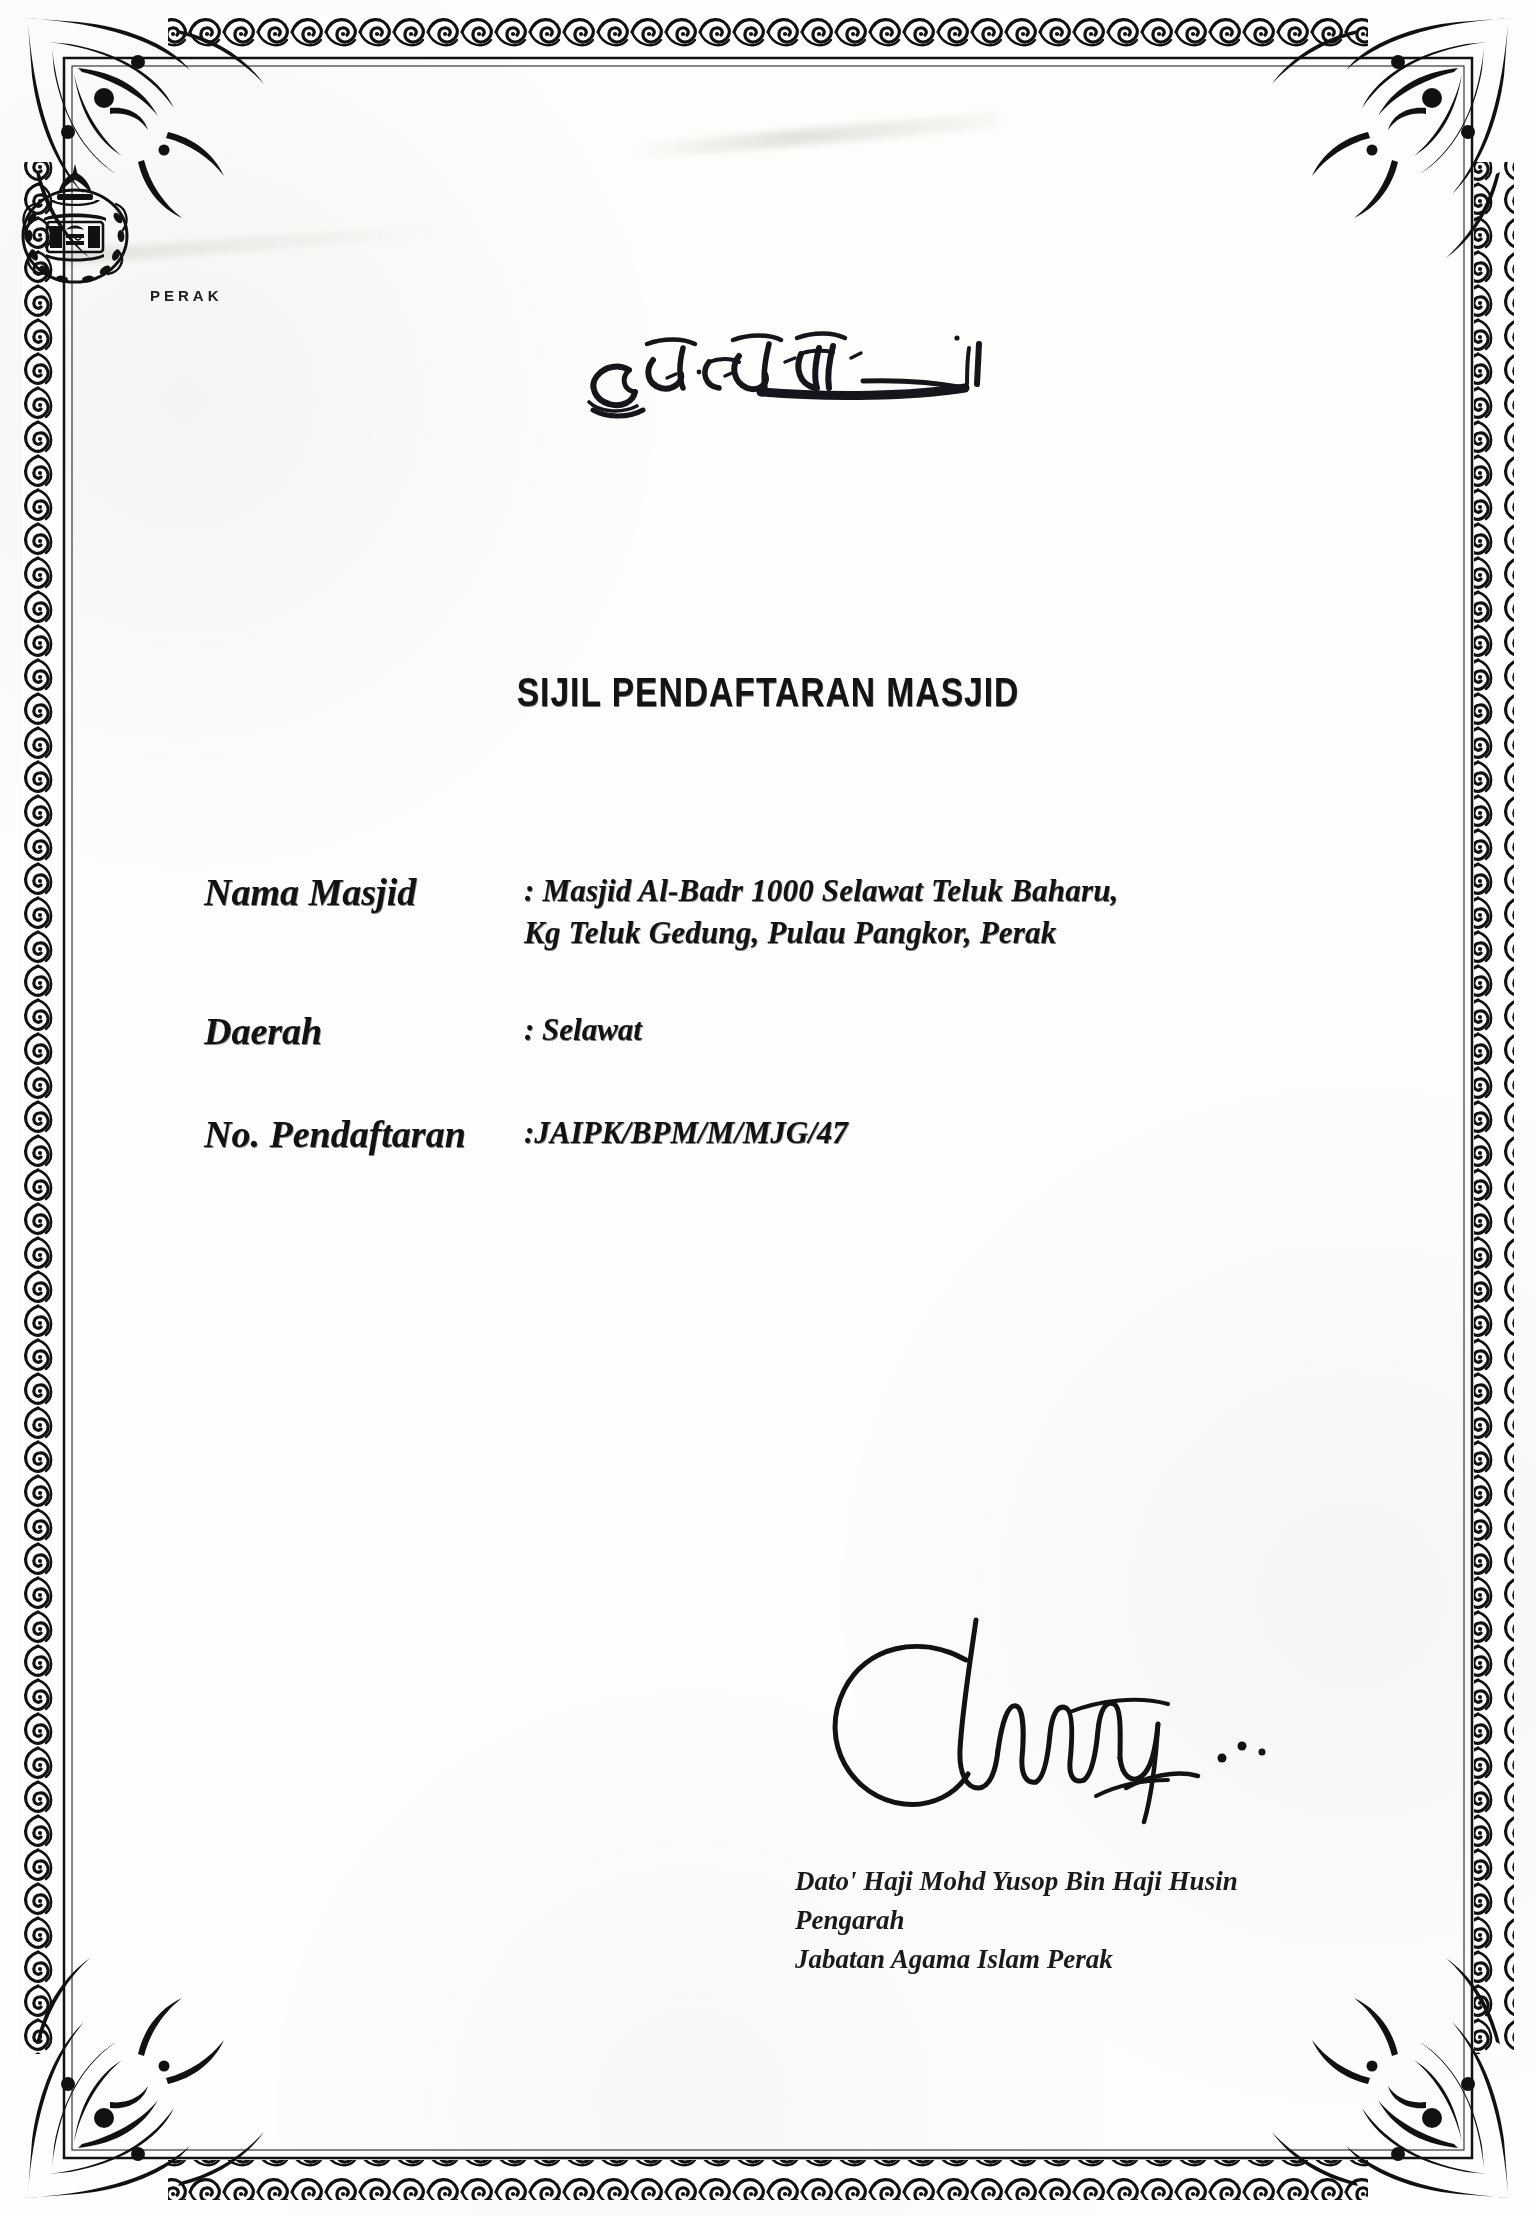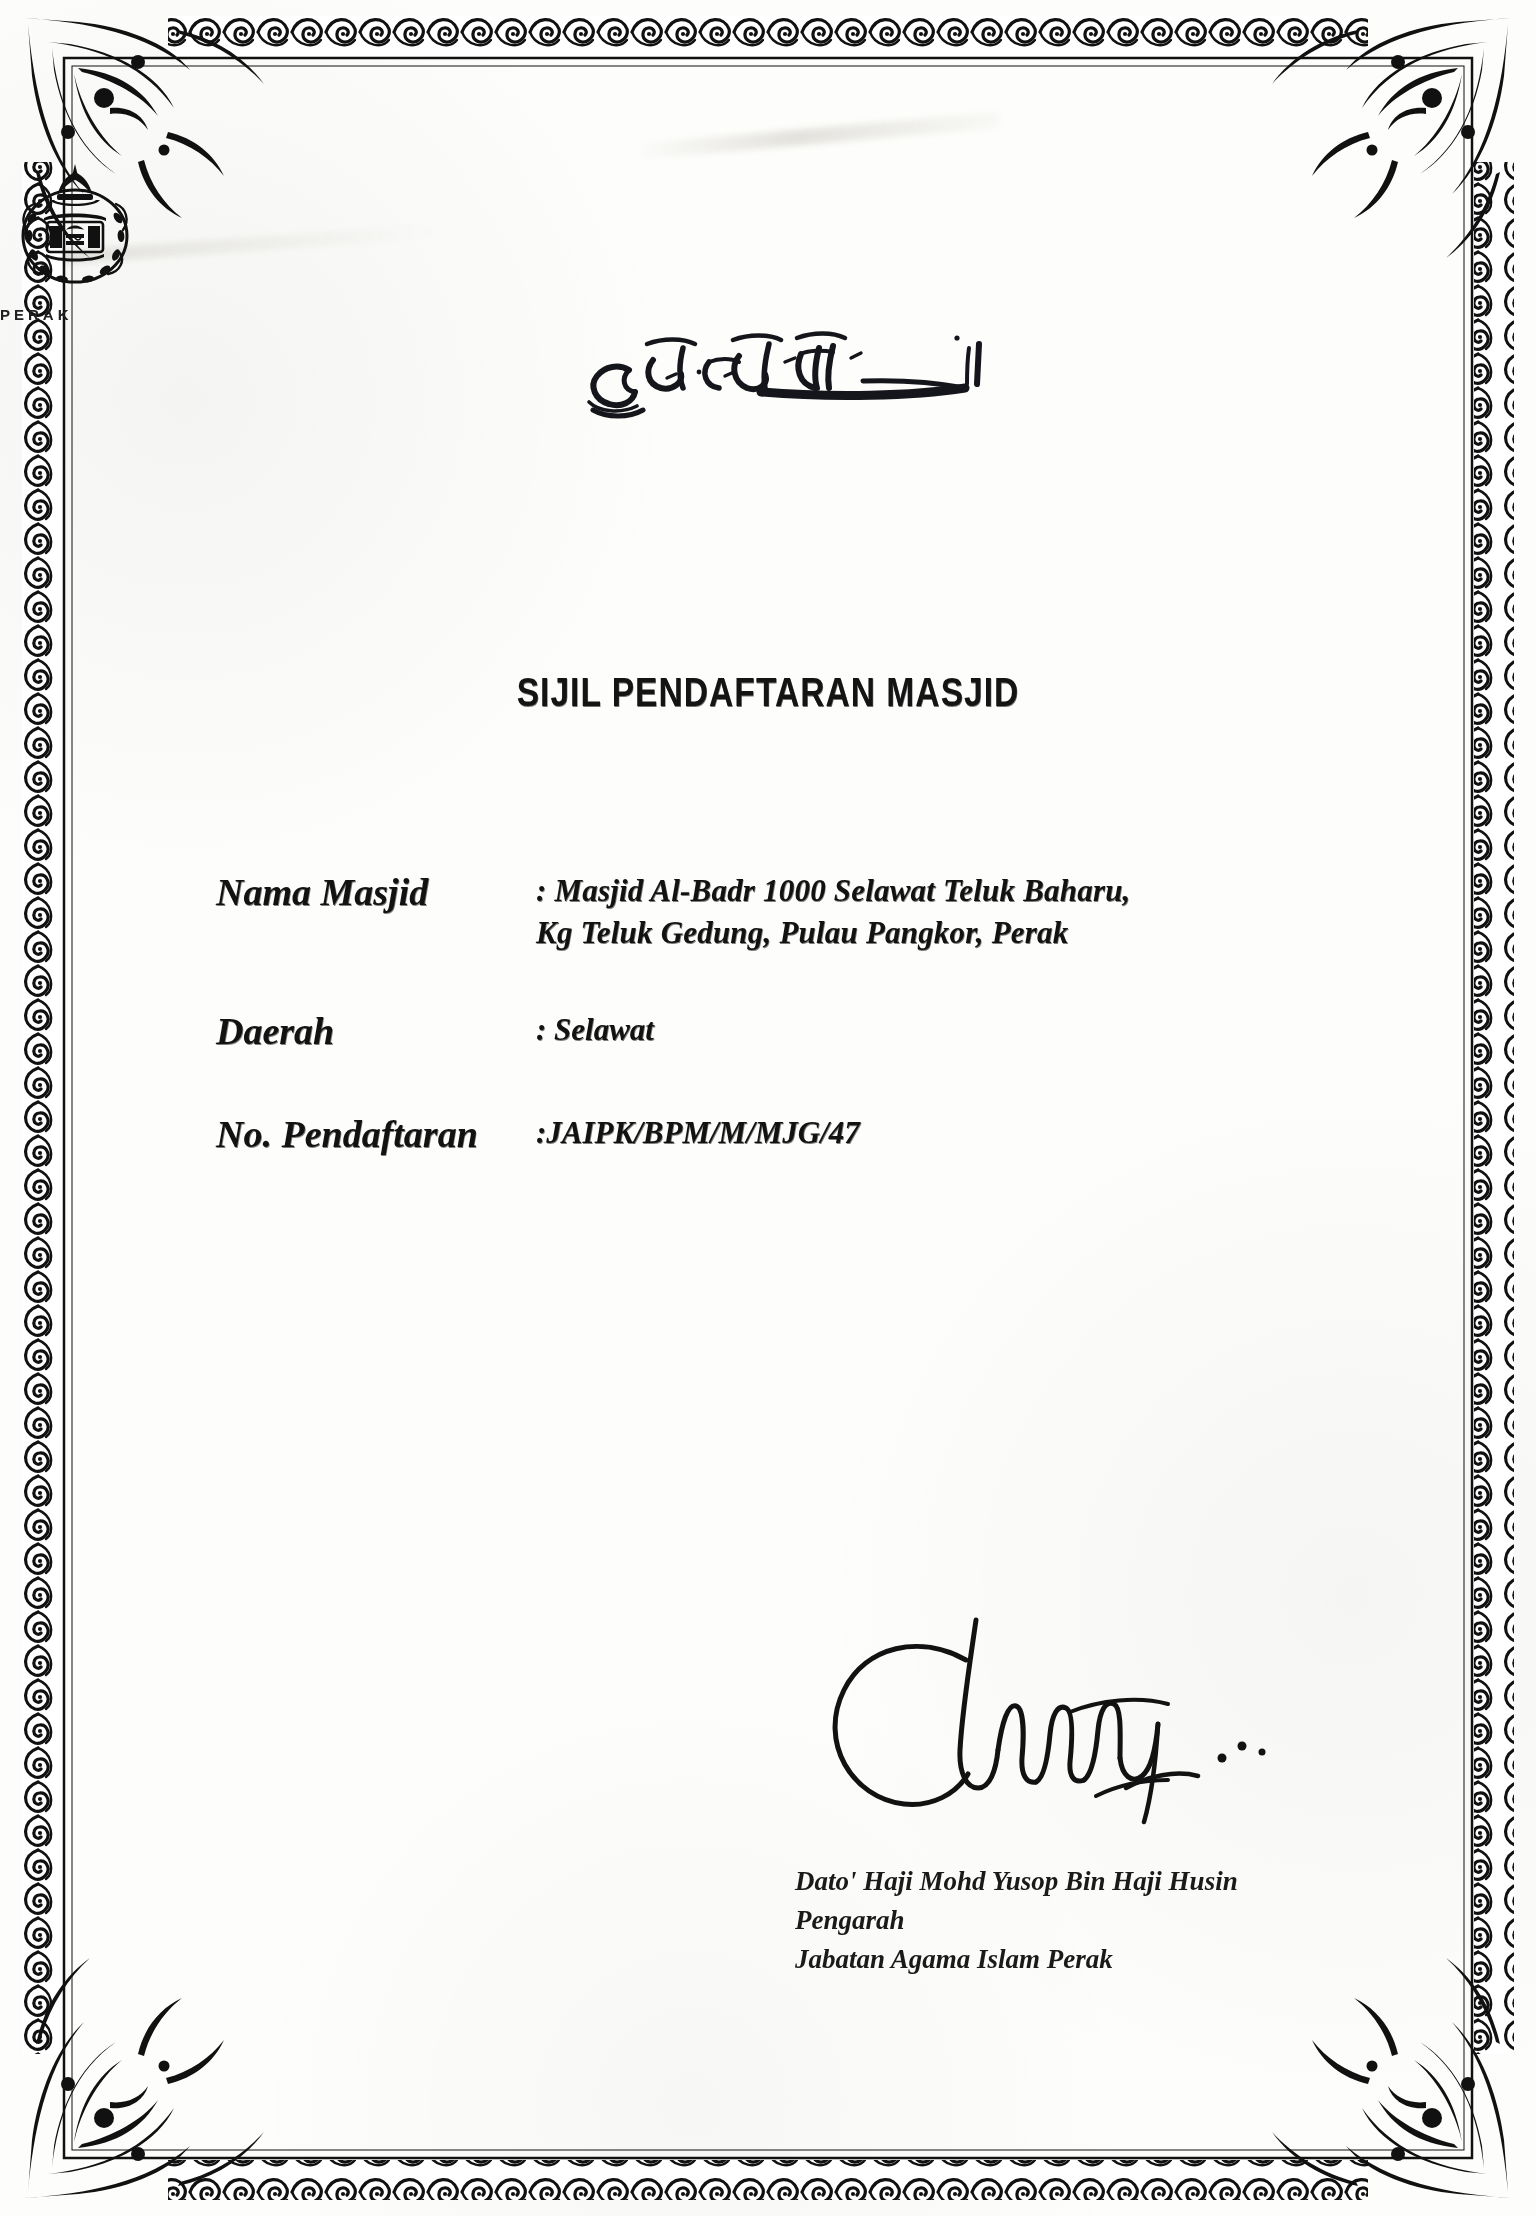--- a/index.html
+++ b/index.html
@@ -52,22 +52,21 @@
     height: 2192px;
   }
   .border-frame svg { display: block; width: 100%; height: 100%; }
 
   
   .crest-wrap {
     position: absolute;
     left: 0; right: 0;
     top: 160px;
     display: flex;
-    flex-direction: column;
-    align-items: flex-start;
+    align-items: flex-end;
   }
   .crest-label {
     font-family: "Liberation Sans", sans-serif;
     font-size: 15px;
     letter-spacing: 4px;
     font-weight: 700;
     color: #202020;
     margin-top: 2px;
   }
 
@@ -91,21 +90,21 @@
     font-weight: 700;
     letter-spacing: 1.2px;
     color: #141414;
     transform: scaleX(0.84);
     text-shadow: 0.6px 0.6px 0 rgba(0,0,0,0.55);
   }
 
   
   .fields {
     position: absolute;
-    left: 216px;
+    left: 204px;
     top: 870px;
     width: 1100px;
   }
   .field-row {
     display: flex;
     align-items: flex-start;
     margin-bottom: 56px;
   }
   .field-label {
     width: 320px;

